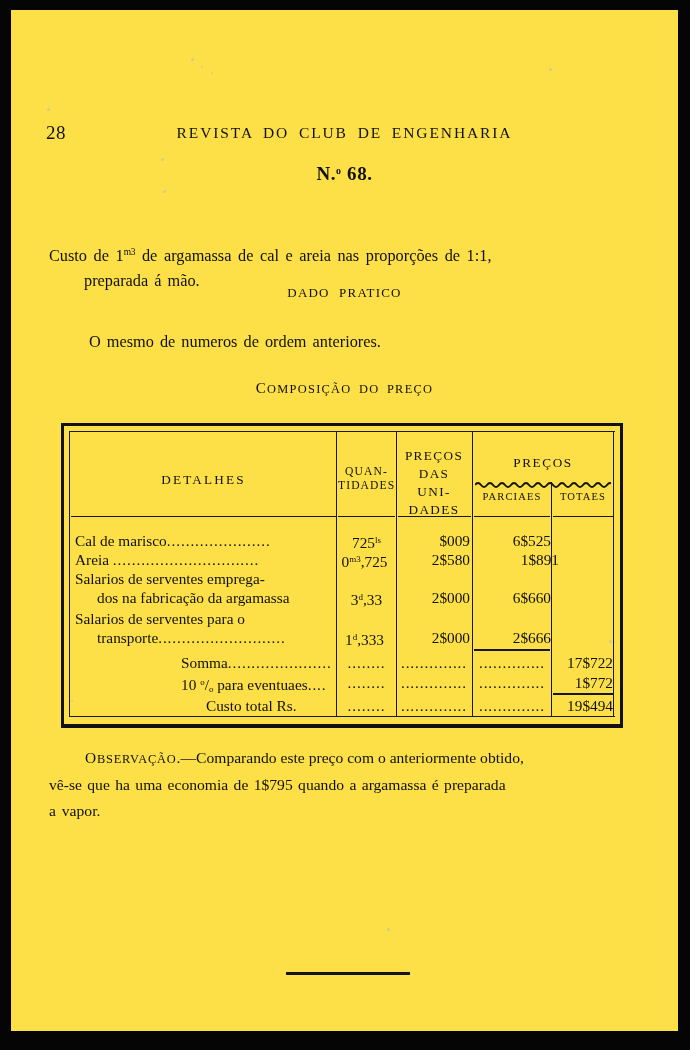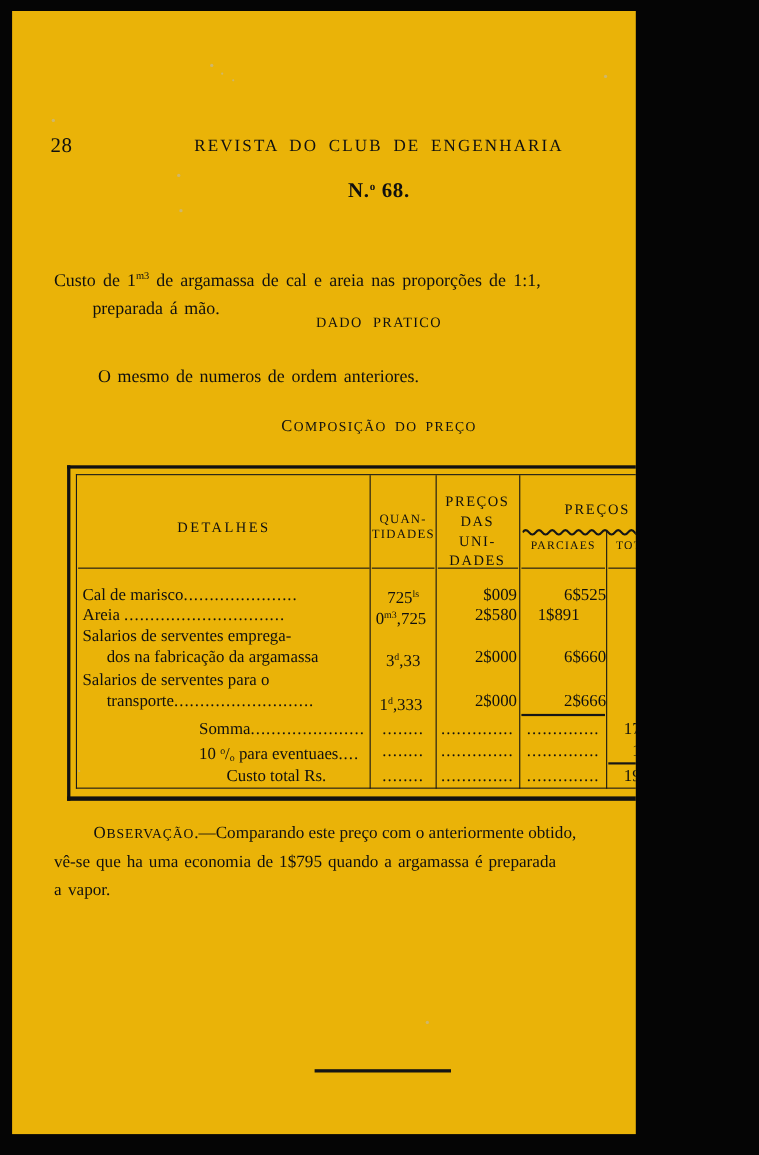--- a/index.html
+++ b/index.html
@@ -17,23 +17,23 @@
   
   .scan-frame {
     position: absolute;
     left: 0; top: 0;
     width: 690px; height: 1050px;
     background: #050505;
   }
   .page {
     position: absolute;
     left: 11px; top: 10px;
-    width: 567px;
+    width: 667px;
     height: 1021px;
-    background: #eab308;
+    background: #fde047;
     color: #101010;
     overflow: hidden;
   }
 
   
   .speck {
     position: absolute;
     background: #b9b9b9;
     border-radius: 50%;
     opacity: .55;
@@ -310,21 +310,21 @@
       </div>
       <div class="cell c-qty" style="left:277px;top:108px;"><span>725</span><sup>ls</sup><span></span></div>
       <div class="cell c-uni" style="left:337px;top:108px;">$009</div>
       <div class="cell c-par" style="left:412px;top:108px;">6$525</div>
 
       <div class="cell c-label" style="top:127px;">
         <span>Areia </span><span class="dots">...............................</span>
       </div>
       <div class="cell c-qty" style="left:275px;top:127px;"><span>0</span><sup>m3</sup><span>,725</span></div>
       <div class="cell c-uni" style="left:337px;top:127px;">2$580</div>
-      <div class="cell c-par" style="left:388px;top:127px;">1$891</div>
+      <div class="cell c-par" style="left:420px;top:127px;">1$891</div>
 
       <div class="cell c-label" style="top:146px;">
         <span>Salarios de serventes emprega-</span>
       </div>
       <div class="cell c-label indent" style="top:165px;">
         <span>dos na fabricação da argamassa</span>
       </div>
       <div class="cell c-qty" style="left:277px;top:165px;"><span>3</span><sup>d</sup><span>,33</span></div>
       <div class="cell c-uni" style="left:337px;top:165px;">2$000</div>
       <div class="cell c-par" style="left:412px;top:165px;">6$660</div>

